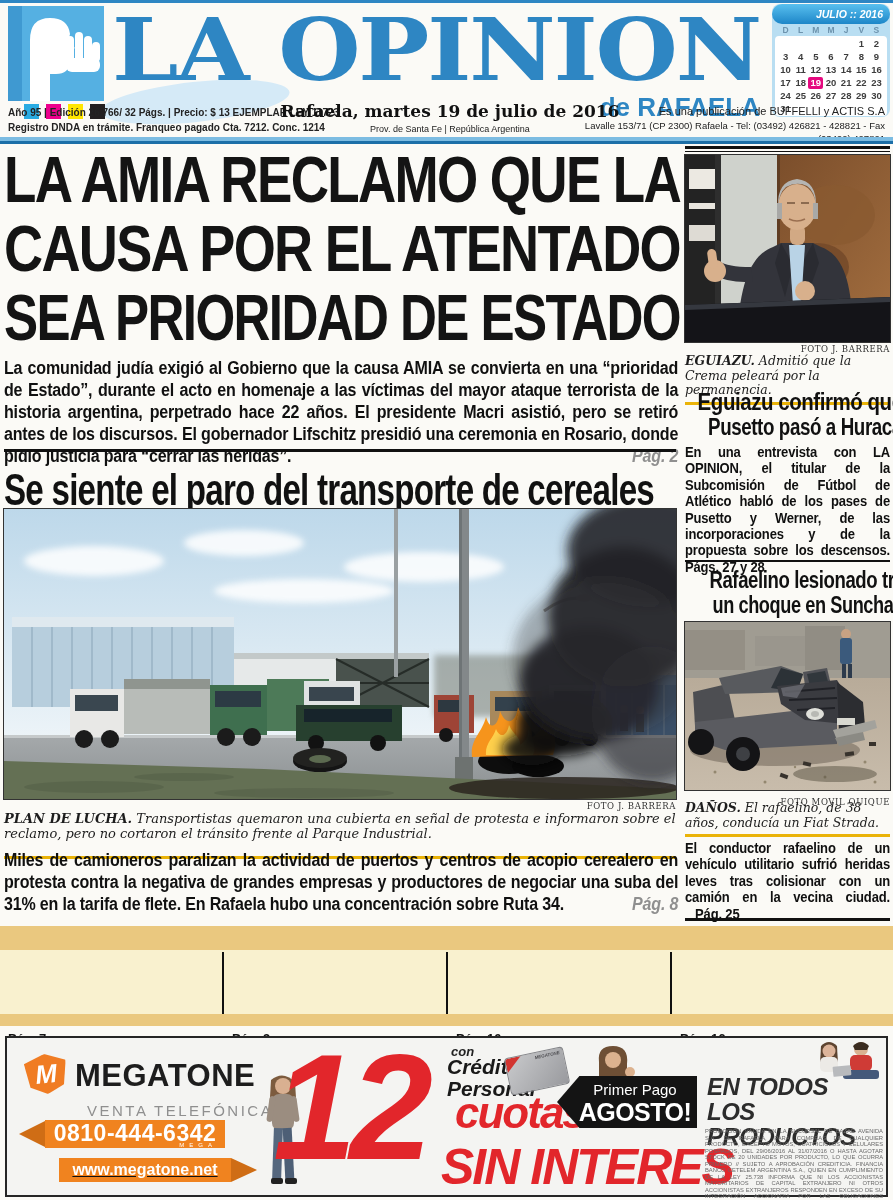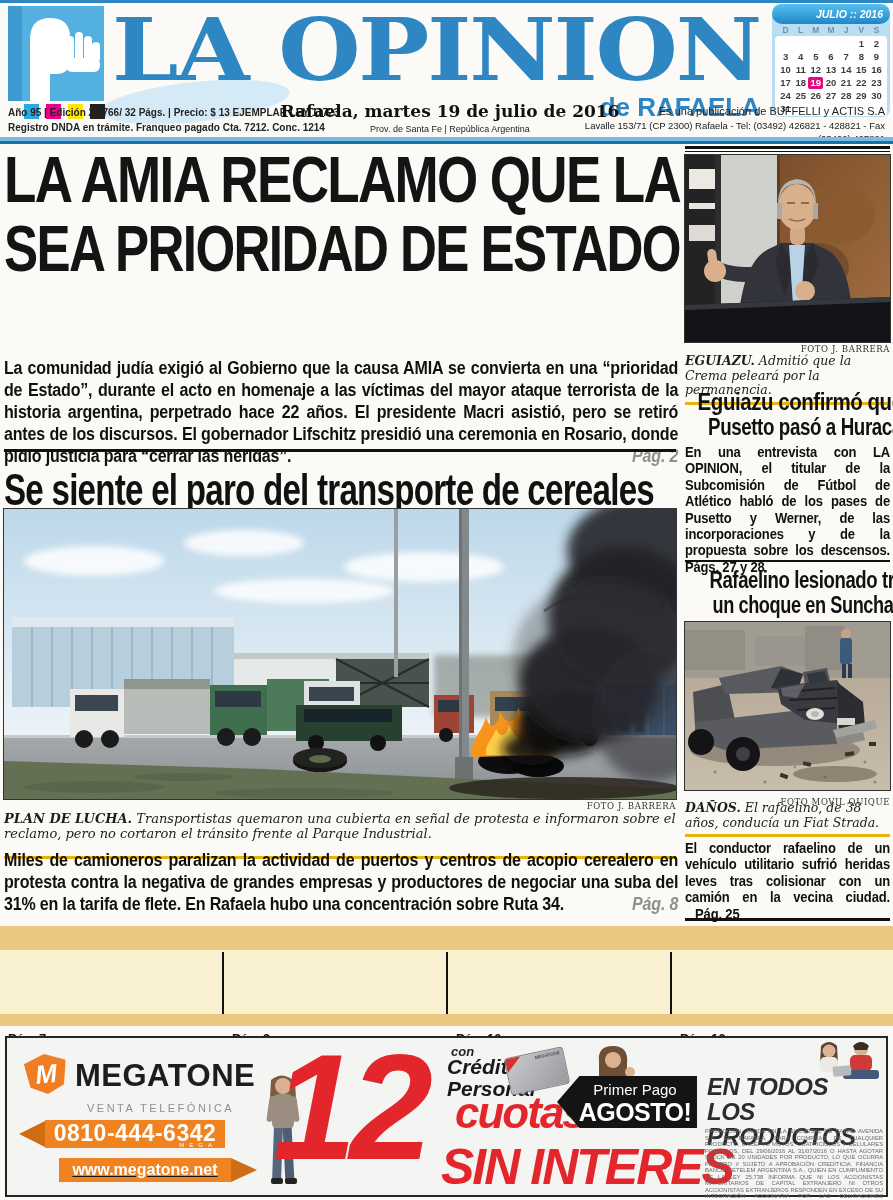--- a/index.html
+++ b/index.html
@@ -90,21 +90,21 @@
   .t-sep{position:absolute;top:26px;width:2px;height:62px;background:#111;}
 
   
   .ad{left:5px;top:1036px;width:879px;height:157px;background:#f4f4f2;border:2px solid #262626;}
   .ad *{position:absolute;}
   .m-logo{left:18px;top:16px;width:42px;height:40px;background:#f07c23;transform:rotate(-6deg);
       clip-path:polygon(50% 0,100% 20%,90% 80%,50% 100%,10% 80%,0 20%);
       display:flex;align-items:center;justify-content:center;position:absolute;}
   .m-logo span{position:static;color:#fff;font-weight:bold;font-style:italic;font-size:26px;}
   .m-word{left:68px;top:20px;font-size:31px;font-weight:bold;color:#1d1d1d;letter-spacing:0.5px;}
-  .m-venta{left:80px;top:64px;font-size:11px;color:#8f8f8f;letter-spacing:2.5px;}
+  .m-venta{left:80px;top:64px;font-size:15px;color:#8f8f8f;letter-spacing:2.5px;}
   .ph{left:38px;top:82px;width:180px;height:28px;background:#f0831f;text-align:center;}
   .ph .num{position:static;color:#fff;font-weight:bold;font-size:23px;line-height:27px;letter-spacing:0.5px;}
   .ph-tail{left:12px;top:82px;width:0;height:0;border-top:14px solid transparent;border-bottom:14px solid transparent;border-right:28px solid #cf6d15;}
   .mega{right:8px;bottom:0;font-size:6px;color:#fff;letter-spacing:5px;}
   .web{left:52px;top:120px;width:172px;height:24px;background:#f0831f;text-align:center;text-decoration:underline;}
   .web .url{position:static;color:#fff;font-weight:bold;font-size:16px;line-height:23px;}
   .web-tail{left:224px;top:120px;width:0;height:0;border-top:12px solid transparent;border-bottom:12px solid transparent;border-left:26px solid #cf6d15;}
   .twelve{left:266px;top:-16px;font-size:150px;line-height:170px;font-weight:bold;font-style:italic;color:#e2262b;letter-spacing:-7px;}
   .con{left:444px;top:6px;font-size:13px;font-style:italic;font-weight:bold;color:#222;}
   .credito{left:440px;top:18px;font-size:21px;line-height:22px;font-style:italic;font-weight:bold;color:#191919;}
@@ -223,20 +223,21 @@
     <div class="l2">Prov. de Santa Fe | República Argentina</div>
   </div>
   <div class="abs info-right">
     <div class="l1">Es una publicación de BUFFELLI y ACTIS S.A</div>
     <div class="l2">Lavalle 153/71 (CP 2300) Rafaela - Tel: (03492) 426821 - 428821 - Fax (03492) 427821</div>
   </div>
   <div class="abs divider-bar"></div>
 
   <div class="abs lead">
     <div class="hline"><span class="fitline" style="transform: scaleX(0.828051);">LA AMIA RECLAMO QUE LA</span></div>
+    <div class="hline"><span class="fitline" style="transform: scaleX(0.845528);">CAUSA POR EL ATENTADO</span></div>
     <div class="hline"><span class="fitline" style="transform: scaleX(0.798553);">SEA PRIORIDAD DE ESTADO</span></div>
   </div>
   <div class="abs condense lead-summary">
     <span>La comunidad judía exigió al Gobierno que la causa AMIA se convierta en una “prioridad de Estado”, durante el acto en homenaje a las víctimas del mayor ataque terrorista de la historia argentina, perpetrado hace 22 años. El presidente Macri asistió, pero se retiró antes de los discursos. El gobernador Lifschitz presidió una ceremonia en Rosario, donde pidió justicia para “cerrar las heridas”.</span>
     <span class="pageref">Pág. 2</span>
   </div>
   <div class="abs rule rule1"></div>
 
   <div class="abs story2-head">
     <span class="fitline" style="transform: scaleX(0.752928);">Se siente el paro del transporte de cereales</span>

